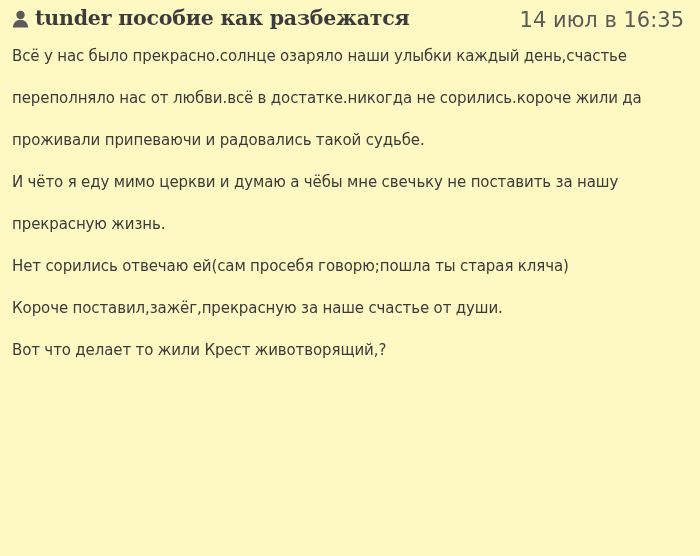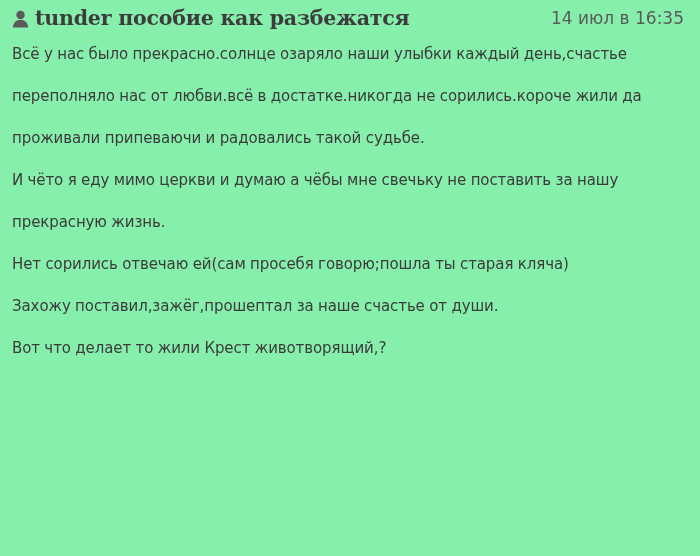--- a/index.html
+++ b/index.html
@@ -12,21 +12,21 @@
     background: #f2f2f2;
     font-family: "Liberation Sans", sans-serif;
     color: #3a3a3a;
     overflow: hidden;
   }
   .post {
     width: 700px;
     height: 556px;
     box-sizing: border-box;
     padding: 6px 8px 0 12px;
-    background: #86efac;
+    background: #fef9c3;
   }
   .post-header {
     display: flex;
     align-items: flex-start;
     justify-content: space-between;
     padding: 0 2px 2px 0;
   }
   .author-block {
     display: flex;
     align-items: center;
@@ -43,21 +43,21 @@
   .author-name {
     font-family: "DejaVu Serif", serif;
     font-weight: bold;
     font-size: 20.5px;
     letter-spacing: -0.2px;
     color: #3c3c3c;
     white-space: nowrap;
   }
   .timestamp {
     font-family: "DejaVu Sans", sans-serif;
-    font-size: 17px;
+    font-size: 21px;
     color: #5a5a5a;
     white-space: nowrap;
     padding-top: 2px;
     padding-right: 6px;
   }
   .post-body {
     padding-top: 1px;
   }
   .paragraph {
     font-family: "DejaVu Sans", sans-serif;
@@ -84,17 +84,17 @@
       </span>
       <span class="author-name">tunder пособие как разбежатся</span>
     </div>
     <div class="timestamp">14 июл в 16:35</div>
   </div>
 
   <div class="post-body">
     <p class="paragraph">Всё у нас было прекрасно.солнце озаряло наши улыбки каждый день,счастье переполняло нас от любви.всё в достатке.никогда не сорились.короче жили да проживали припеваючи и радовались такой судьбе.</p>
     <p class="paragraph">И чёто я еду мимо церкви и думаю а чёбы мне свечьку не поставить за нашу прекрасную жизнь.</p>
     <p class="paragraph">Нет сорились отвечаю ей(сам просебя говорю;пошла ты старая кляча)</p>
-    <p class="paragraph">Захожу поставил,зажёг,прошептал за наше счастье от души.</p>
+    <p class="paragraph">Короче поставил,зажёг,прекрасную за наше счастье от души.</p>
     <p class="paragraph">Вот что делает то жили Крест животворящий,?</p>
   </div>
 
 </div>
 
 </body></html>

